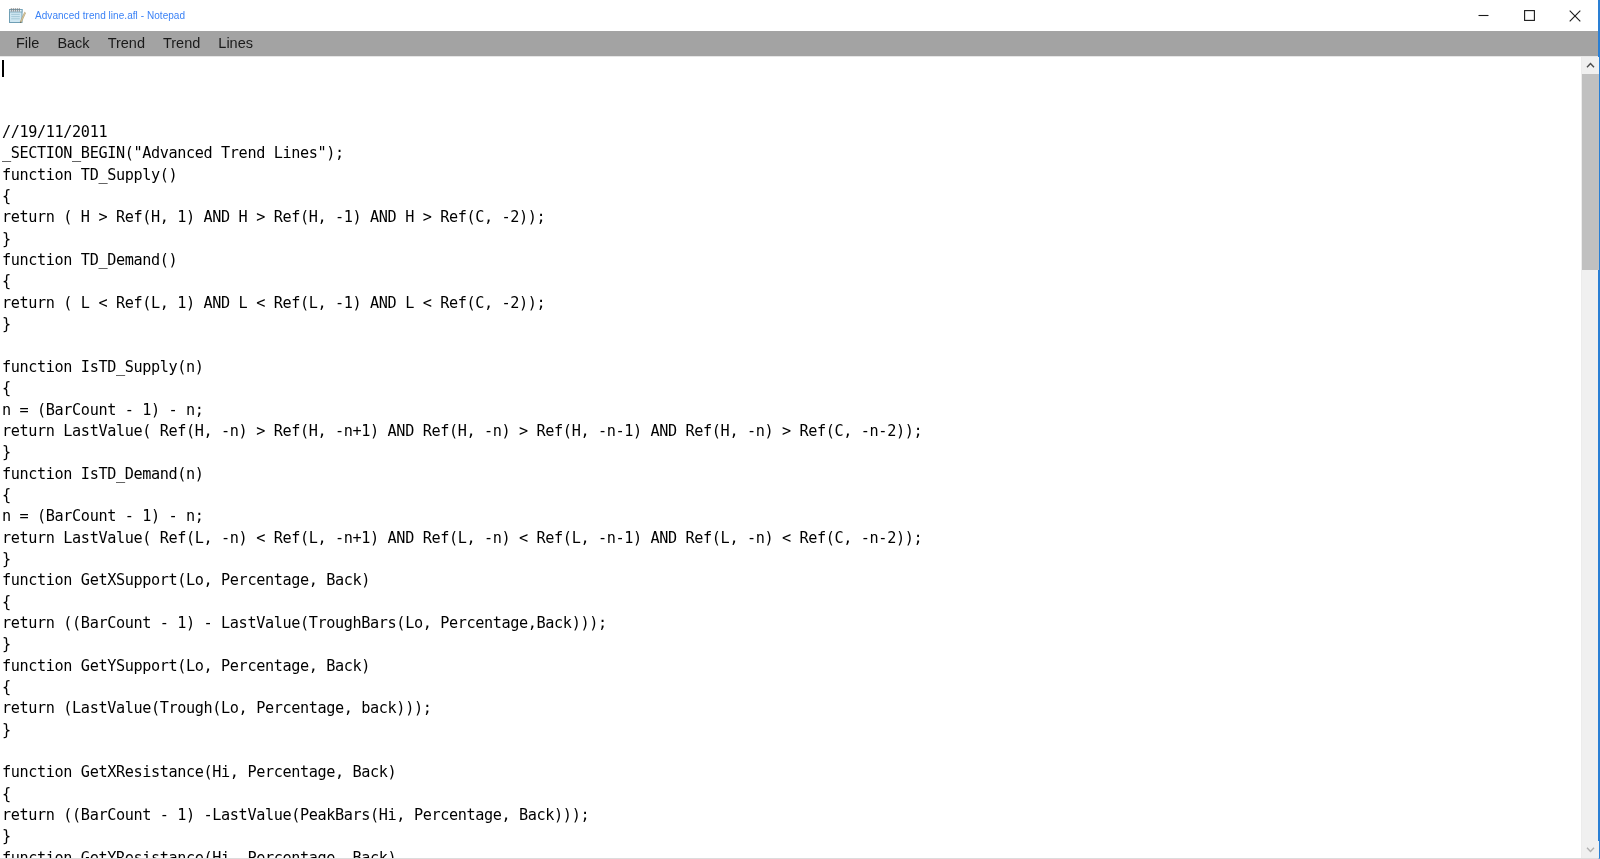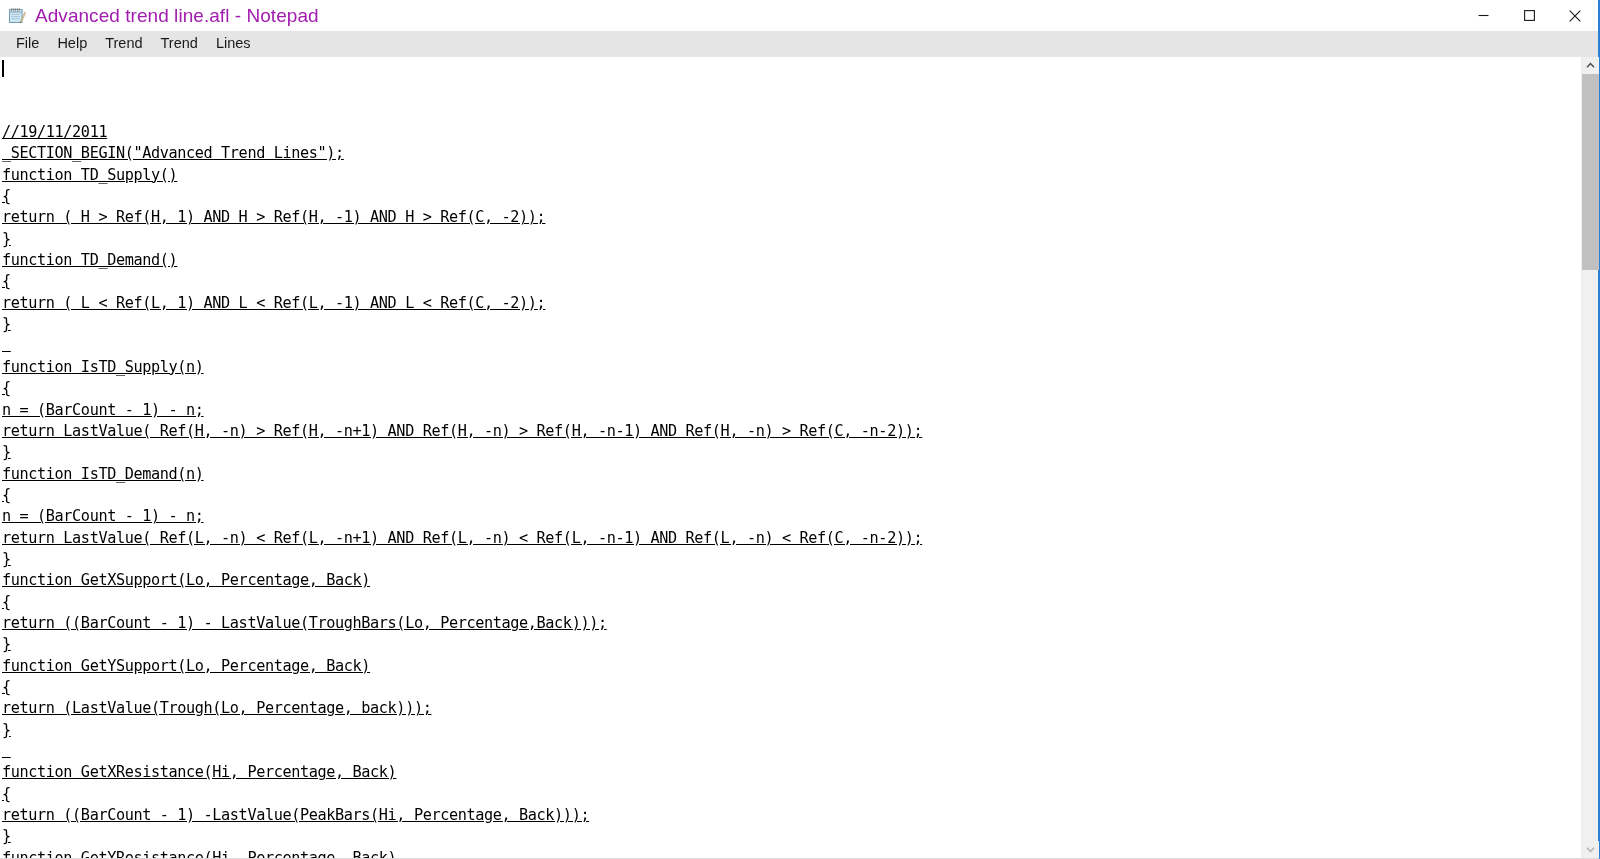--- a/index.html
+++ b/index.html
@@ -36,22 +36,22 @@
   #app-icon {
     width: 18px;
     height: 18px;
     margin-left: 8px;
     margin-right: 9px;
     flex: 0 0 18px;
     position: relative;
   }
 
   #title-text {
-    font-size: 19px;
-    color: #a21caf;
+    font-size: 10px;
+    color: #3b82f6;
     line-height: 31px;
     letter-spacing: 0.05px;
     white-space: nowrap;
   }
 
   #window-controls {
     position: absolute;
     right: 0;
     top: 0;
     height: 31px;
@@ -66,21 +66,21 @@
     justify-content: center;
     background: transparent;
     border: none;
     cursor: default;
   }
 
   
   #menubar {
     height: 25px;
     flex: 0 0 25px;
-    background: #e5e5e5;
+    background: #a3a3a3;
     display: flex;
     align-items: center;
     padding-left: 7px;
   }
 
   .menu-item {
     font-size: 14.5px;
     color: #1a1a1a;
     padding: 0 9px;
     line-height: 25px;
@@ -112,21 +112,20 @@
     line-height: 21.35px;
     color: #000000;
     white-space: pre;
     letter-spacing: -0.38px;
     position: relative;
   }
 
   .codeline {
     height: 21.35px;
     white-space: pre;
-    text-decoration: underline;
   }
 
   #caret {
     position: absolute;
     left: 0px;
     top: 2px;
     width: 1.6px;
     height: 17px;
     background: #000000;
   }
@@ -202,21 +201,21 @@
         <svg width="12" height="12" viewBox="0 0 12 12">
           <line x1="0.7" y1="0.7" x2="11.3" y2="11.3" stroke="#1a1a1a" stroke-width="1.1"></line>
           <line x1="11.3" y1="0.7" x2="0.7" y2="11.3" stroke="#1a1a1a" stroke-width="1.1"></line>
         </svg>
       </button>
     </div>
   </div>
 
   <div id="menubar">
     <div class="menu-item">File</div>
-    <div class="menu-item">Help</div>
+    <div class="menu-item">Back</div>
     <div class="menu-item">Trend</div>
     <div class="menu-item">Trend</div>
     <div class="menu-item">Lines</div>
   </div>
 
   <div id="editor-wrap">
 
     <div id="textarea">
       <div id="code">
         <div id="caret"></div>

